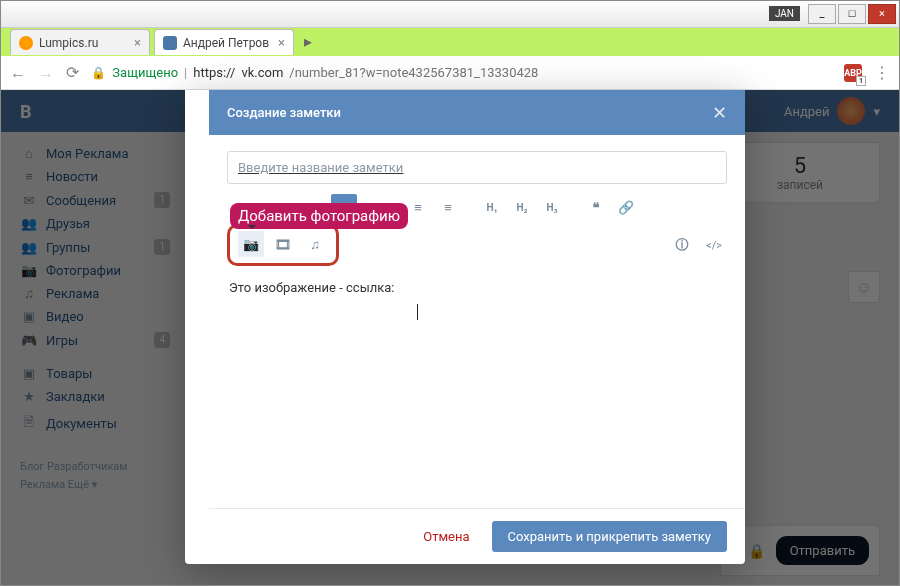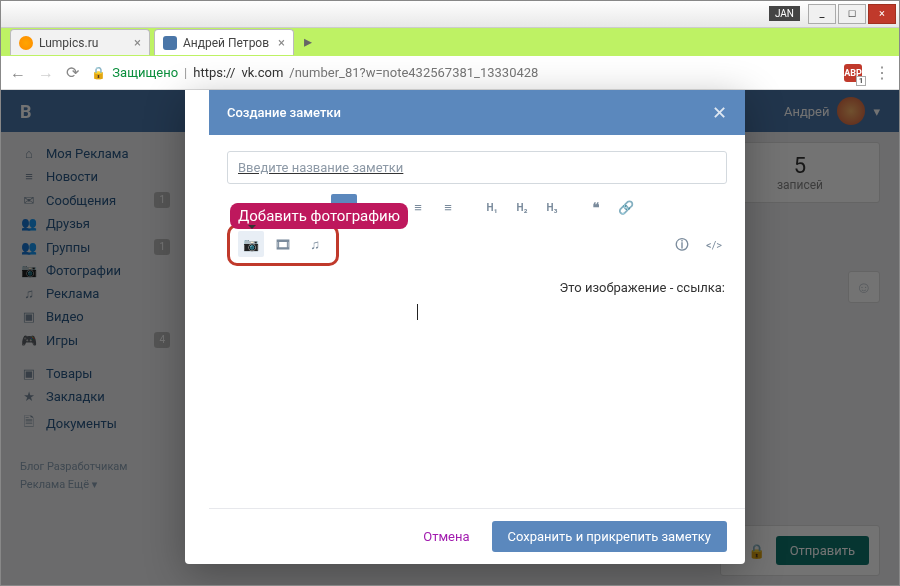--- a/index.html
+++ b/index.html
@@ -43,21 +43,21 @@
 .vk-body { display: flex; height: calc(100% - 42px); background: #edeef0; padding: 10px 20px; gap: 12px; }
 .sidebar { width: 150px; font-size: 13px; color: #2a5885; }
 .sb-item { display: flex; align-items: center; gap: 8px; padding: 4px 0; cursor: pointer; }
 .sb-ico { width: 18px; text-align: center; color: #7a8b9c; font-size: 13px; }
 .sb-badge { margin-left: auto; background: #bbb; color: #fff; font-size: 10px; border-radius: 3px; padding: 0 5px; height: 16px; line-height: 16px; }
 .sb-foot { margin-top: 20px; font-size: 11px; color: #8ca0b3; line-height: 1.6; }
 .right-col { width: 160px; display: flex; flex-direction: column; gap: 8px; }
 .count-box { background: #fff; border: 1px solid #ddd; border-radius: 3px; padding: 10px; text-align: center; font-size: 22px; color: #333; }
 .count-box .lab { font-size: 12px; color: #888; display: block; text-align: center; }
 .send-box { background: #fff; border: 1px solid #ddd; border-radius: 3px; padding: 10px; display: flex; align-items: center; justify-content: flex-end; gap: 10px; margin-top: auto; }
-.send-btn { background: #0f766e; color: #fff; border: none; padding: 7px 14px; border-radius: 3px; font-size: 13px; cursor: pointer; }
+.send-btn { background: #0f172a; color: #fff; border: none; padding: 7px 14px; border-radius: 11px; font-size: 13px; cursor: pointer; }
 .lock-ico { color: #a7b4c4; font-size: 14px; }
 .smile-box { background: #fff; border: 1px solid #ddd; border-radius: 3px; width: 32px; height: 32px; display: flex; align-items: center; justify-content: center; color: #c0c8d0; align-self: flex-end; margin-top: 60px; }
 
 
 .overlay { position: absolute; inset: 0; background: rgba(0,0,0,0.55); }
 
 
 .modal { position: absolute; top: 0; left: 185px; width: 560px; height: 474px; background: #fff; border-radius: 0 0 4px 4px; box-shadow: 0 10px 40px rgba(0,0,0,0.3); display: flex; flex-direction: column; overflow: hidden; padding-left: 24px; }
 .mod-head { background: #5b88bd; color: #fff; padding: 12px 18px; display: flex; align-items: center; font-size: 13px; font-weight: 500; }
 .mod-close { margin-left: auto; cursor: pointer; font-size: 18px; opacity: 0.8; }
@@ -70,25 +70,25 @@
 .tb-btn.h { font-size: 10px; font-weight: bold; }
 .tb-sep { width: 10px; }
 .tb-right { margin-left: auto; display: flex; gap: 6px; }
 
 .media-box { position: relative; border: 3px solid #c0392b; border-radius: 10px; padding: 4px 8px 6px; display: flex; gap: 6px; align-items: flex-end; }
 .media-box .tb-btn { color: #7a8b9c; }
 .media-box .tb-btn.photo { background: #e8eef5; color: #5b88bd; }
 .tooltip { position: absolute; top: -24px; left: 0; background: #be185d; color: #fff; font-size: 15px; padding: 4px 8px; border-radius: 8px; white-space: nowrap; }
 .tooltip::after { content: ""; position: absolute; bottom: -4px; left: 18px; border: 4px solid transparent; border-top-color: #333; }
 
-.editor { flex: 1; padding: 8px 2px; font-size: 13px; color: #333; position: relative; text-align: right; }
+.editor { flex: 1; padding: 8px 2px; font-size: 13px; color: #333; position: relative; }
 .cursor { position: absolute; top: 32px; left: 190px; width: 1px; height: 16px; background: #222; }
 
 .mod-foot { border-top: 1px solid #e7e8ec; padding: 12px 18px; display: flex; justify-content: flex-end; gap: 10px; }
-.btn-cancel { background: none; border: none; color: #a21caf; font-size: 13px; padding: 8px 12px; cursor: pointer; }
+.btn-cancel { background: none; border: none; color: #b91c1c; font-size: 13px; padding: 8px 12px; cursor: pointer; }
 .btn-save { background: #5b88bd; color: #fff; border: none; font-size: 13px; padding: 8px 16px; border-radius: 3px; cursor: pointer; }
 
 .frame { position: absolute; inset: 0; border: 1px solid #888; pointer-events: none; }
 </style>
 </head>
 <body>
 
 <div class="titlebar">
   <div class="spacer"></div>
   <span class="user-badge">JAN</span>

